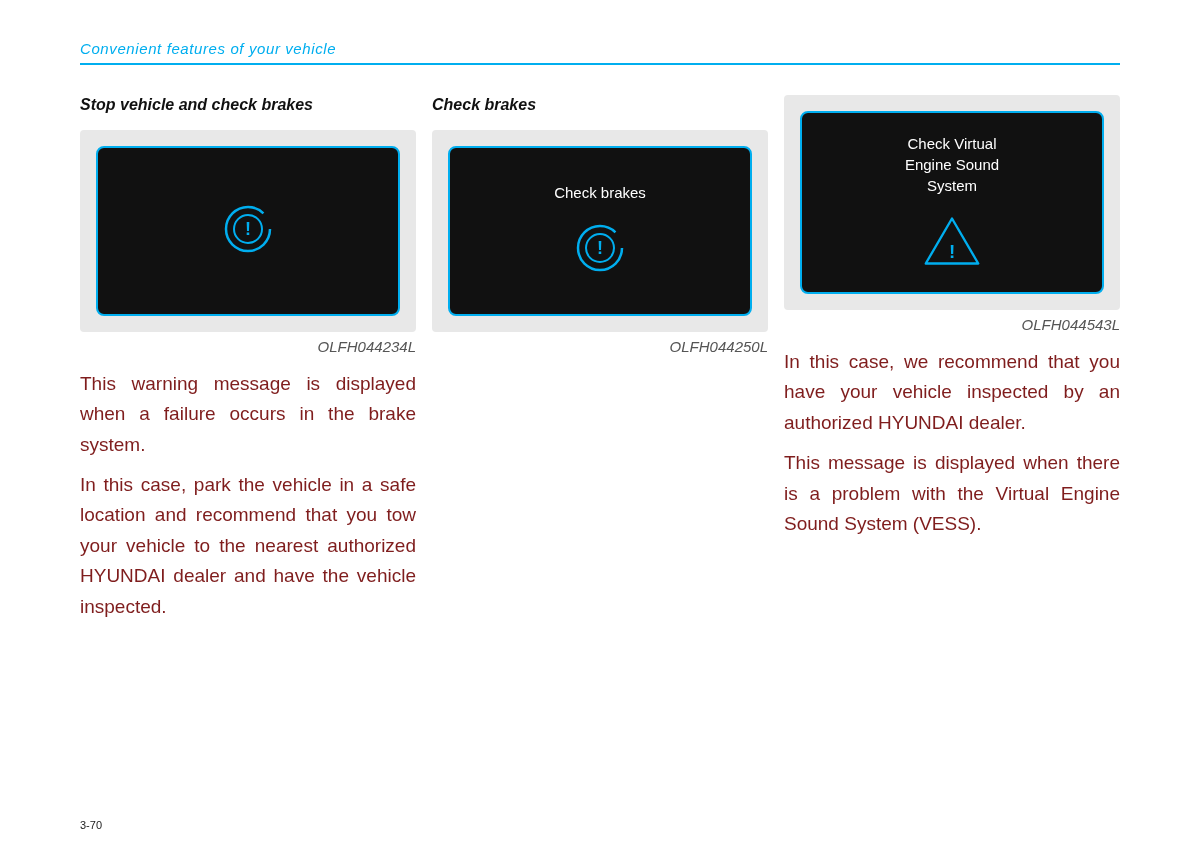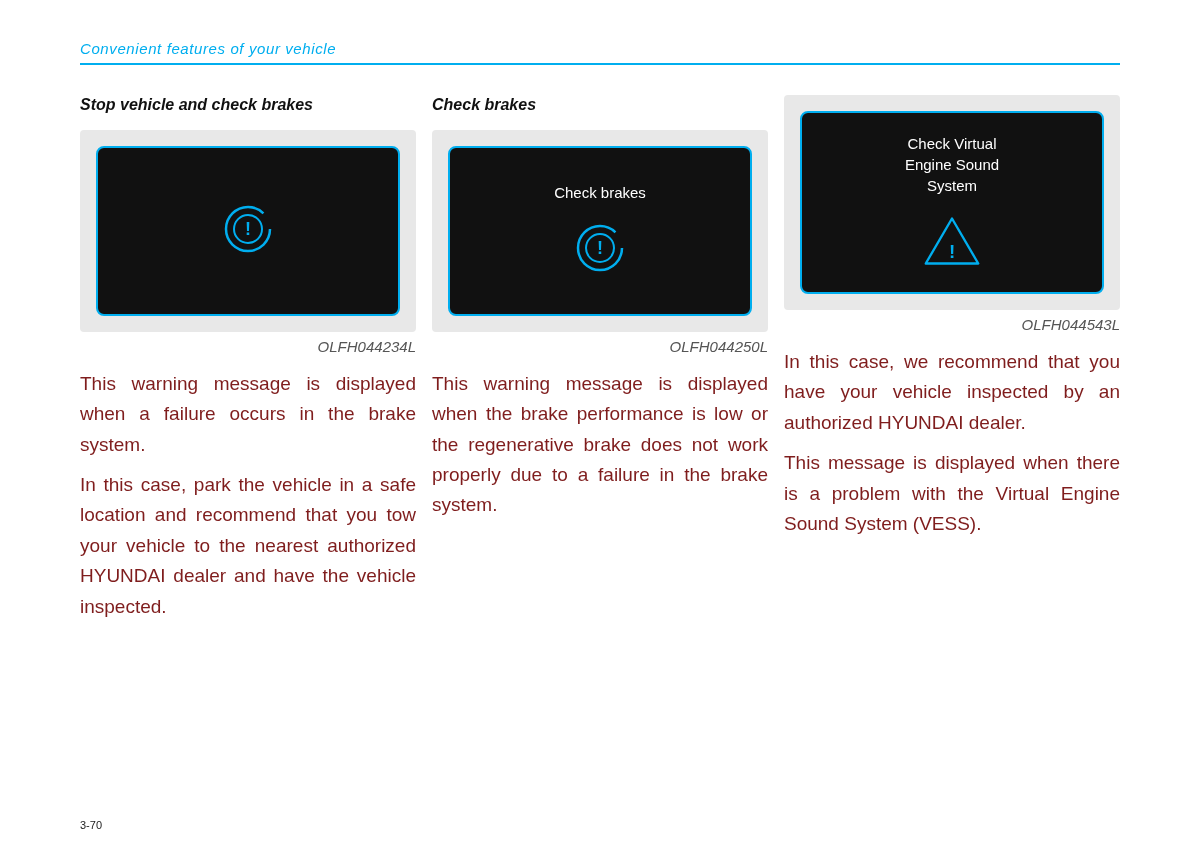--- a/index.html
+++ b/index.html
@@ -174,21 +174,20 @@
 
           <svg class="brake-icon" viewBox="0 0 54 54" xmlns="http://www.w3.org/2000/svg">
             <circle cx="27" cy="27" r="22" fill="none" stroke="#00aeef" stroke-width="2.5" stroke-dasharray="120 20"></circle>
             <circle cx="27" cy="27" r="14" fill="none" stroke="#00aeef" stroke-width="2"></circle>
             <text x="27" y="33" text-anchor="middle" fill="#00aeef" font-size="18" font-weight="bold" font-family="Arial">!</text>
           </svg>
         </div>
       </div>
       <div class="image-label">OLFH044250L</div>
       <div class="description-text">
-        <p>This warning message is displayed when the brake performance is low or the regenerative brake does not work properly due to a failure in the brake system.</p>
       </div>
     </div>
 
     <div class="column">
       <div class="display-box">
         <div class="display-screen">
           <div class="screen-text">
             <span>Check Virtual</span><br>
             <span>Engine Sound</span><br>
             <span>System</span>

